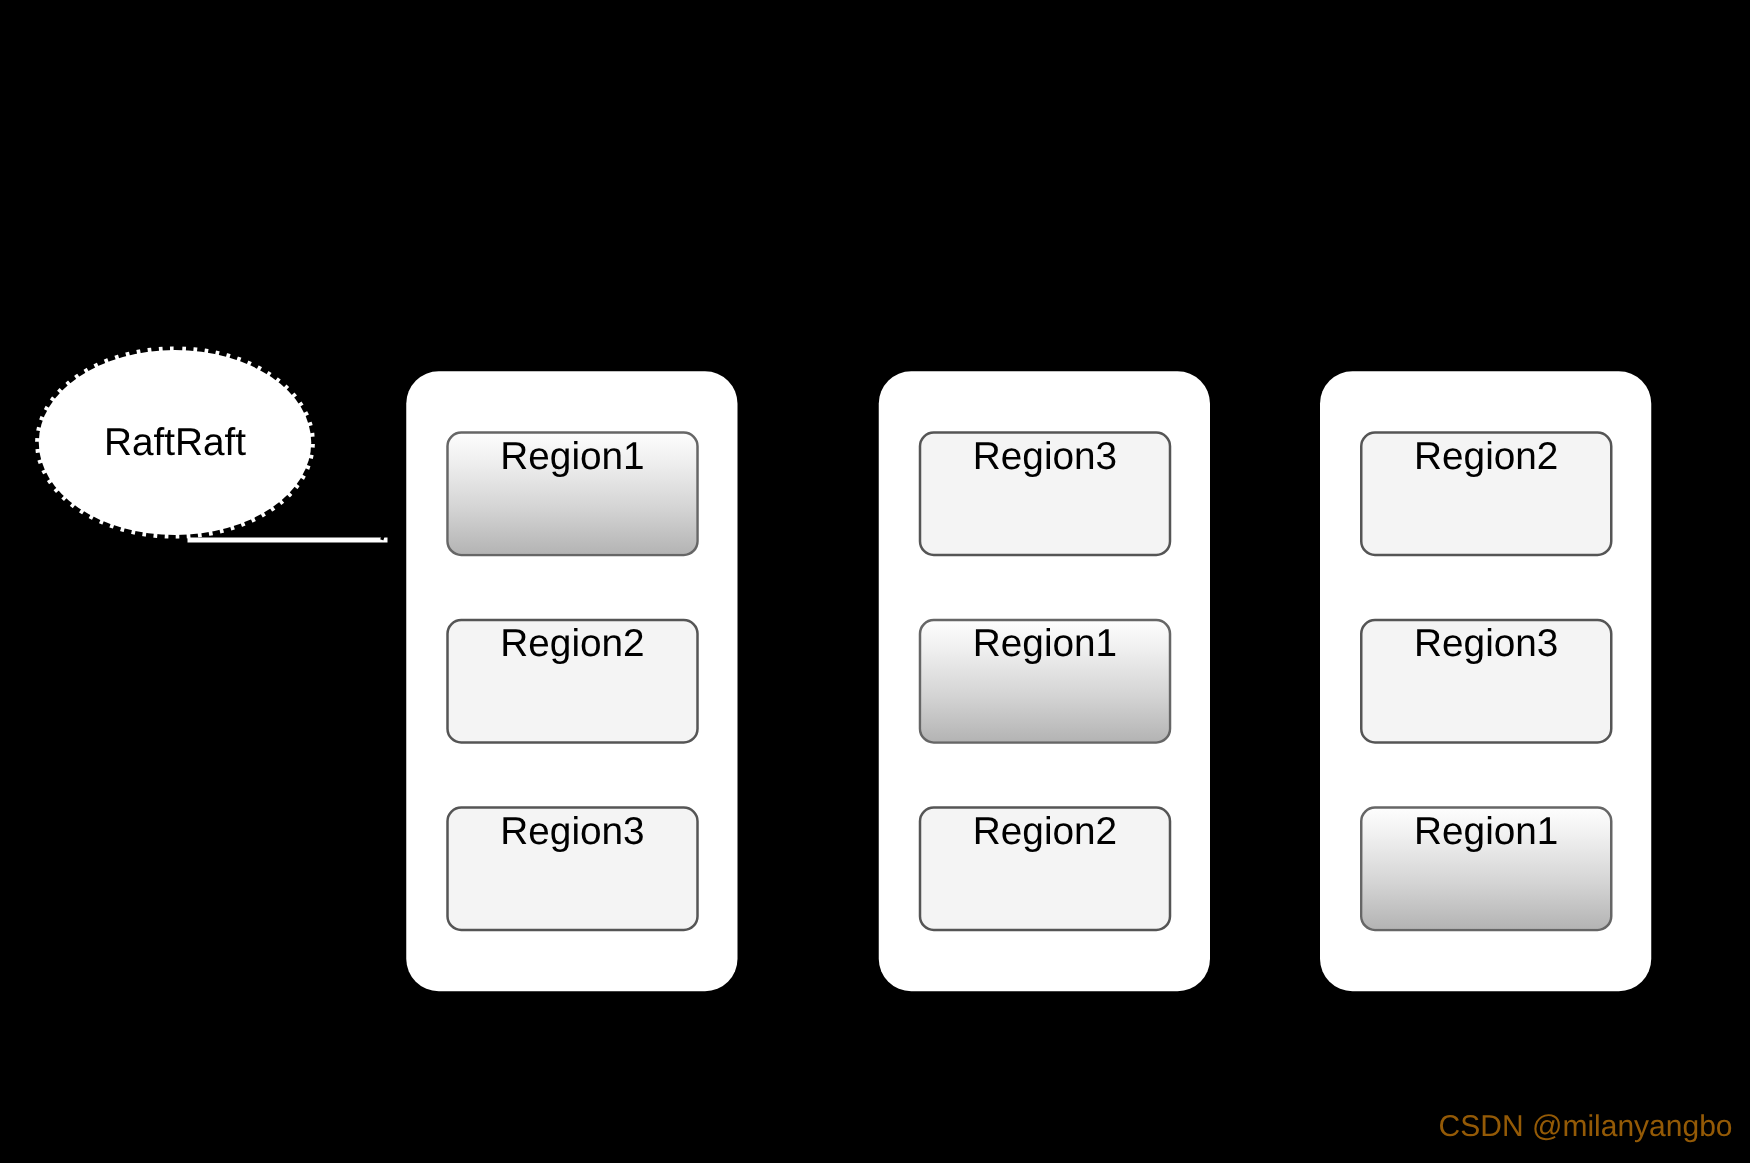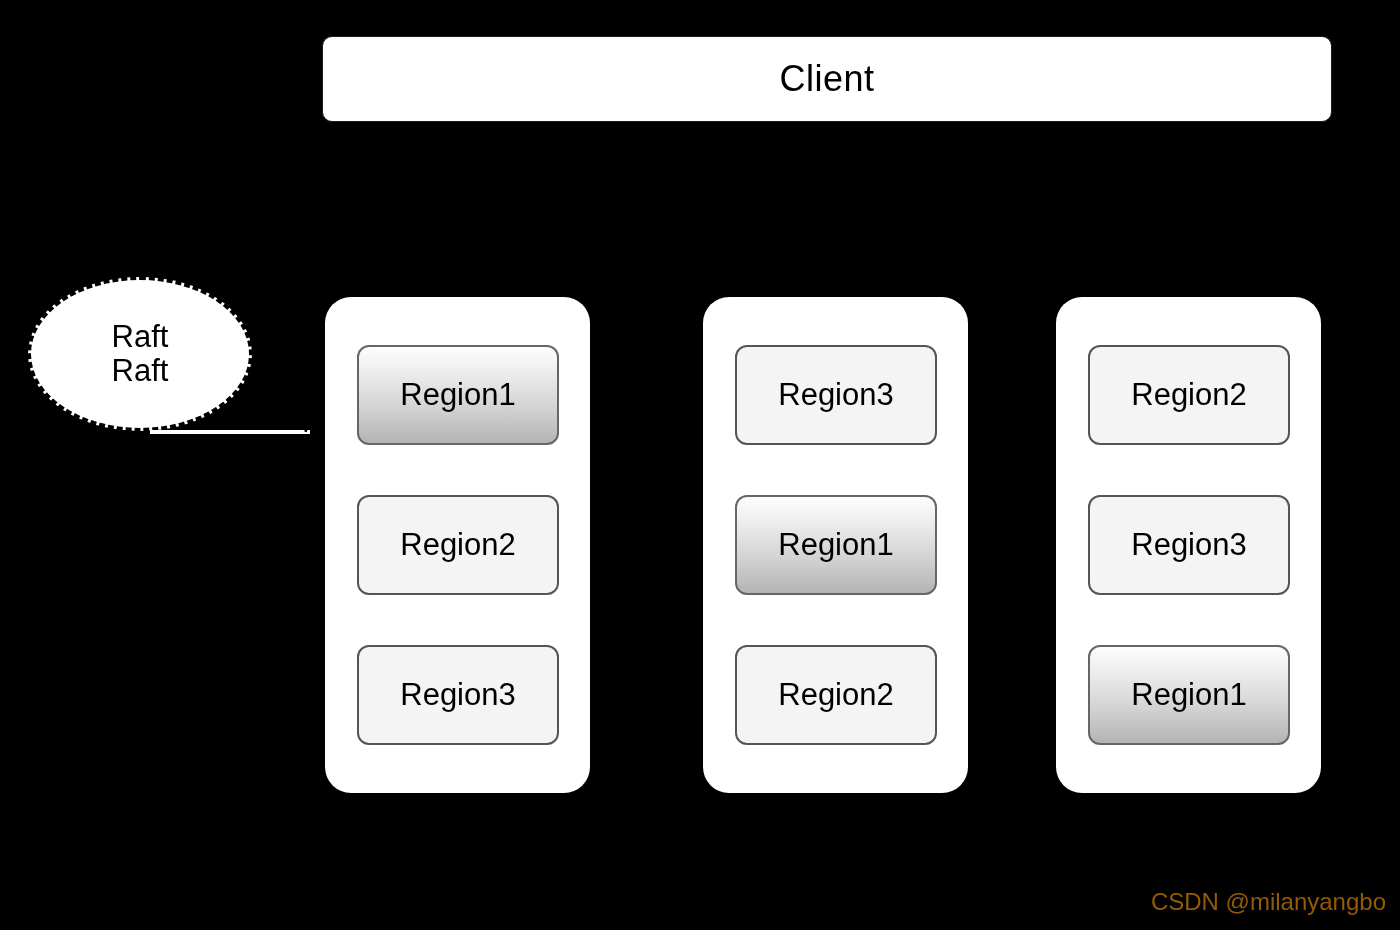--- a/index.html
+++ b/index.html
@@ -42,21 +42,20 @@
     position: absolute;
     left: 28px;
     top: 277px;
     width: 224px;
     height: 154px;
     background: #ffffff;
     border: 3px dashed #000000;
     border-radius: 50%;
     box-sizing: border-box;
     display: flex;
-    flex-direction: column;
     align-items: center;
     justify-content: center;
     line-height: 1.1;
   }
   .raft-line {
     font-size: 31px;
     color: #000000;
   }
 
   
@@ -86,21 +85,21 @@
   
   .region-box {
     position: absolute;
     width: 202px;
     height: 100px;
     left: 32px;
     border: 2px solid #555555;
     border-radius: 12px;
     box-sizing: border-box;
     display: flex;
-    align-items: center;
+    align-items: flex-start;
     justify-content: center;
     background: #f4f4f4;
   }
   .region-box.slot-0 { top: 48px; }
   .region-box.slot-1 { top: 198px; }
   .region-box.slot-2 { top: 348px; }
 
   .region-box.leader {
     background: linear-gradient(to bottom, #fdfdfd 0%, #f0f0f0 22%, #d4d4d4 62%, #b4b4b4 100%);
     border: 2px solid #666666;
@@ -135,23 +134,20 @@
     text-shadow: 1px 1px 0 rgba(0,0,0,0.35);
     white-space: nowrap;
     margin-top: 46px;
   }
 </style>
 </head>
 <body>
 
 <div id="canvas">
 
-  <div class="client-box">
-    <span class="client-label">Client</span>
-  </div>
 
   <div class="raft-ellipse">
     <span class="raft-line">Raft</span>
     <span class="raft-line">Raft</span>
   </div>
   <div class="raft-leader"></div>
 
   <div class="connector-curve" style="left:300px; top:300px; width:120px; height:130px; border-color:#000 transparent transparent #000; border-width:3px 0 0 3px; border-style:dashed;"></div>
 
   <div class="connector-curve" style="left:300px; top:392px; width:120px; height:120px; border-color:transparent transparent #000 #000; border-width:0 0 3px 3px; border-style:dashed;"></div>

